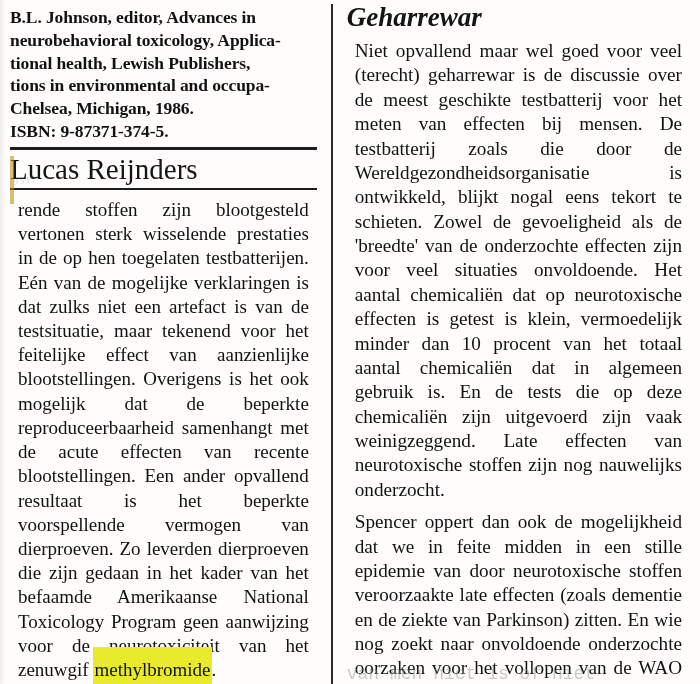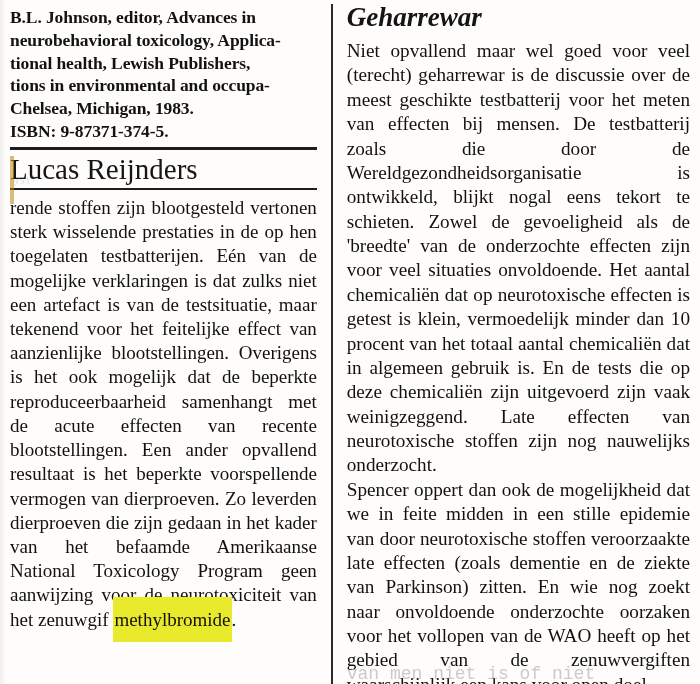--- a/index.html
+++ b/index.html
@@ -113,21 +113,21 @@
   .body-text {
     font-family: "Liberation Serif", serif;
     font-size: 19px;
     line-height: 1.275;
     text-align: justify;
     color: #111111;
     margin: 0;
     hyphens: manual;
   }
   .body-text p {
-    margin: 0;
+    margin: 8px;
     text-indent: 0;
   }
   .col-right .body-text {
     font-size: 19.2px;
     line-height: 1.27;
   }
   .right-title {
     font-family: "Liberation Serif", serif;
     font-style: italic;
     font-weight: bold;
@@ -174,21 +174,21 @@
 
   <div class="columns">
 
     <div class="col-left">
 
       <div class="ref-block">
         <span class="hl-line">B.L. Johnson, editor, Advances in</span>
         <span class="hl-line">neurobehavioral toxicology, Applica-</span>
         <span class="hl-line">tional health, Lewish Publishers,</span>
         <span class="hl-line">tions in environmental and occupa-</span>
-        <span class="hl-line">Chelsea, Michigan, 1983.</span>
+        <span class="hl-line">Chelsea, Michigan, 1986.</span>
         <span class="hl-line">ISBN: 9-87371-374-5.</span>
       </div>
 
       <div class="rule-thick"></div>
 
       <div class="author-name">
         <div class="marker-bar"></div>
         <span>Lucas Reijnders</span>
         <span class="stamp">9517</span>
       </div>

